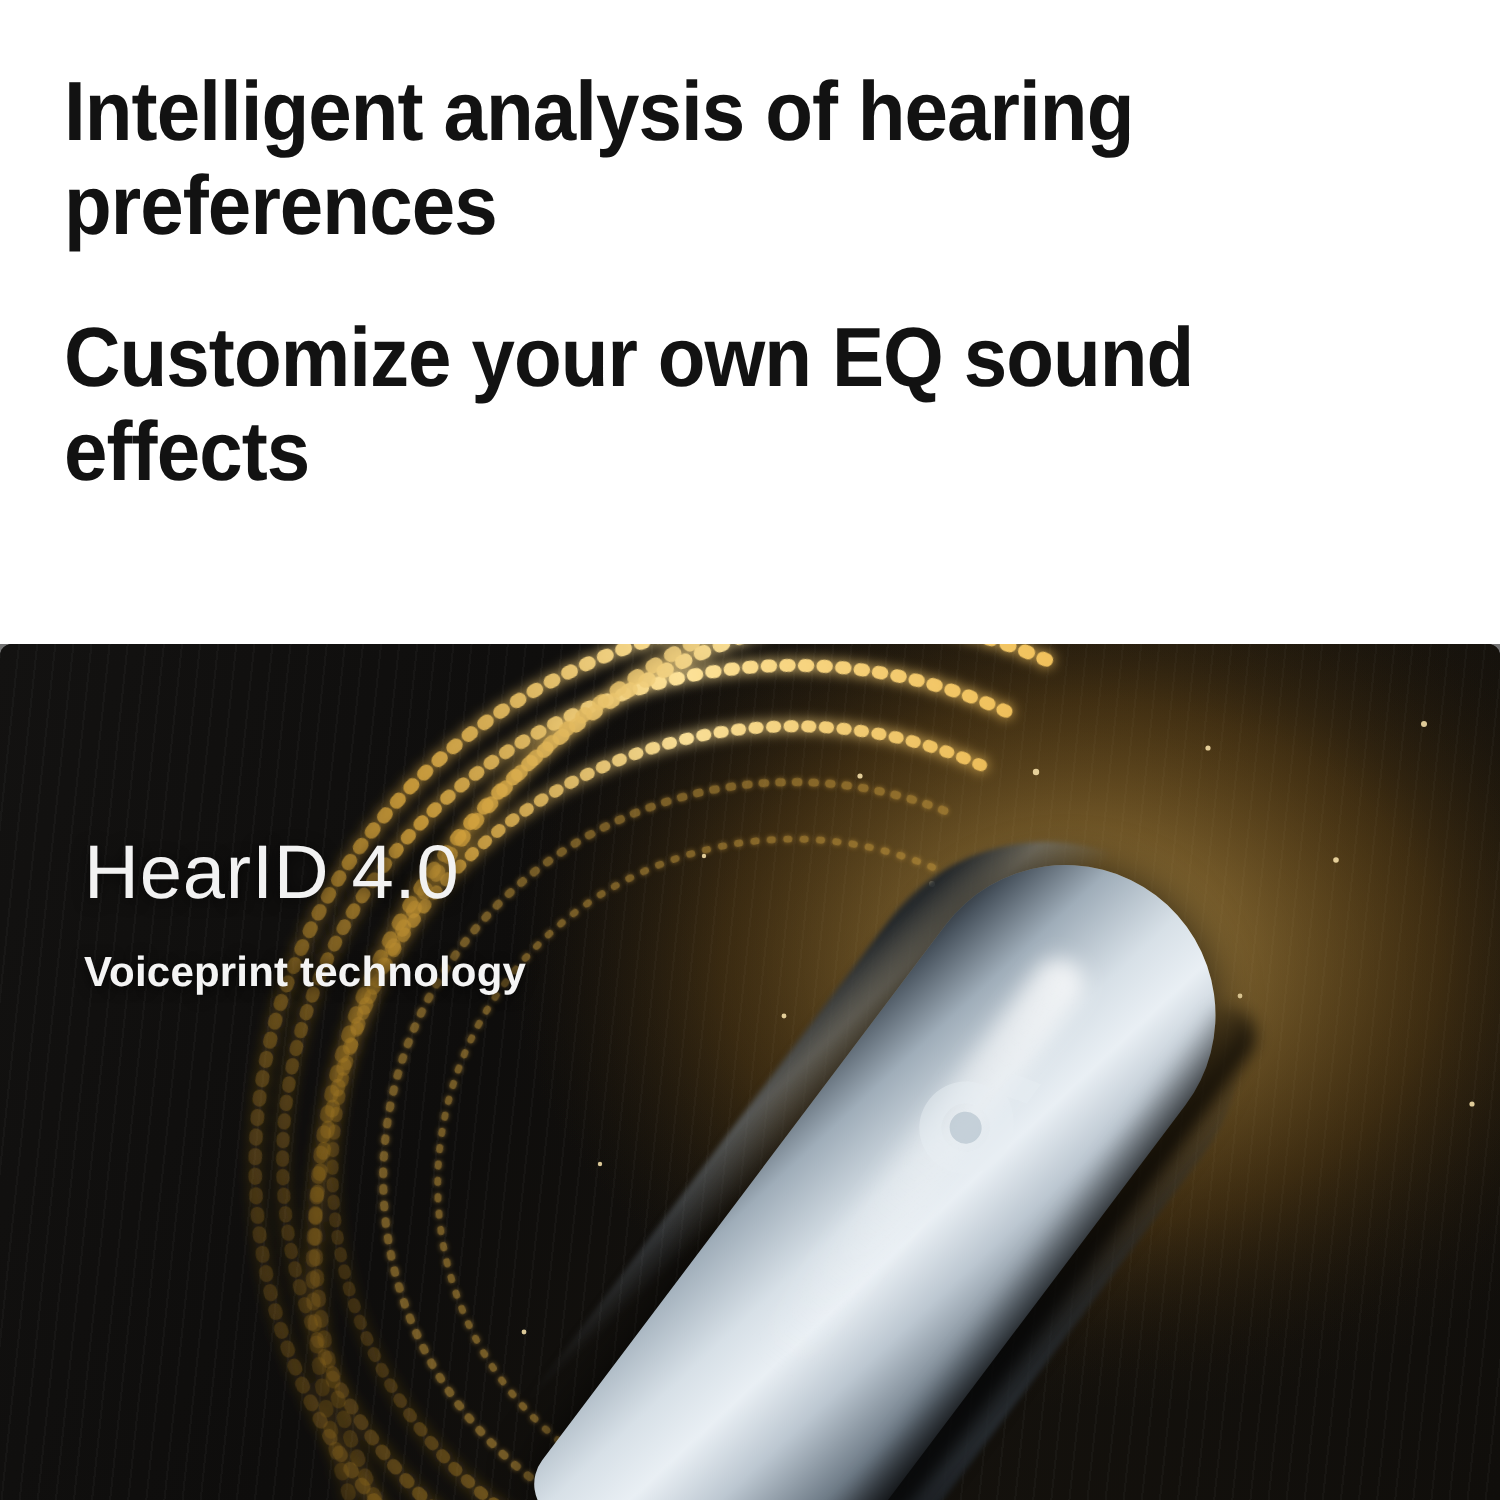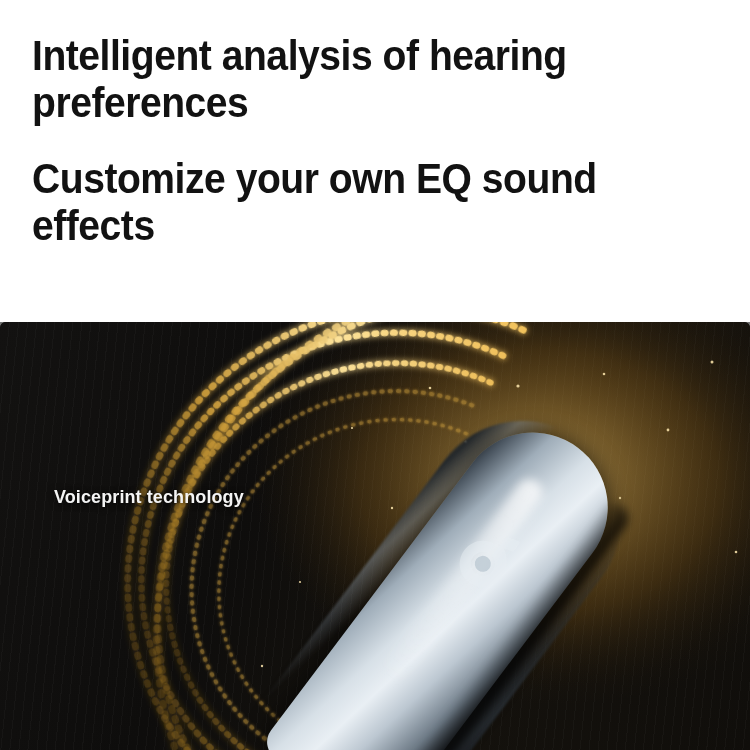--- a/index.html
+++ b/index.html
@@ -170,25 +170,25 @@
     font-family: "Liberation Sans", sans-serif;
     font-weight: 300;
     font-size: 38px;
     letter-spacing: 0.4px;
     text-shadow: 0 1px 8px rgba(0,0,0,0.7);
   }
   .hero-sub {
     position: absolute;
     left: 42px;
     top: 153px;
-    margin: 12px;
+    margin: 0;
     color: #f4f4f4;
     font-family: "Liberation Sans", sans-serif;
     font-weight: 700;
-    font-size: 18px;
+    font-size: 21px;
     letter-spacing: 0.1px;
     text-shadow: 0 1px 7px rgba(0,0,0,0.75);
   }
   .hero-body {
     position: absolute;
     left: 10px;
     top: 198px;
     width: 430px;
     margin: 0;
     color: #fbfbfb;
@@ -287,16 +287,17 @@
       <div class="bud-logo">
         <svg viewBox="0 0 62 70" xmlns="http://www.w3.org/2000/svg" aria-hidden="true">
           <path d="M30 6 L44 2 L44 14 L34 17 C44 22 50 31 50 42 C50 55 40 65 27 65
                    C14 65 4 55 4 42 C4 30 13 20 25 19 L25 30 C19 31 15 36 15 42
                    C15 49 20 54 27 54 C34 54 39 49 39 42 C39 36 35 31 29 30 Z" fill="#e8eef3" opacity="0.9"></path>
           <circle cx="27" cy="42" r="8" fill="#9fb0bd" opacity="0.85"></circle>
         </svg>
       </div>
     </div>
 
+    <h2 class="hero-title">HearID 4.0</h2>
     <p class="hero-sub">Voiceprint technology</p>
 
   </div>
 </div>
 
 </body></html>

